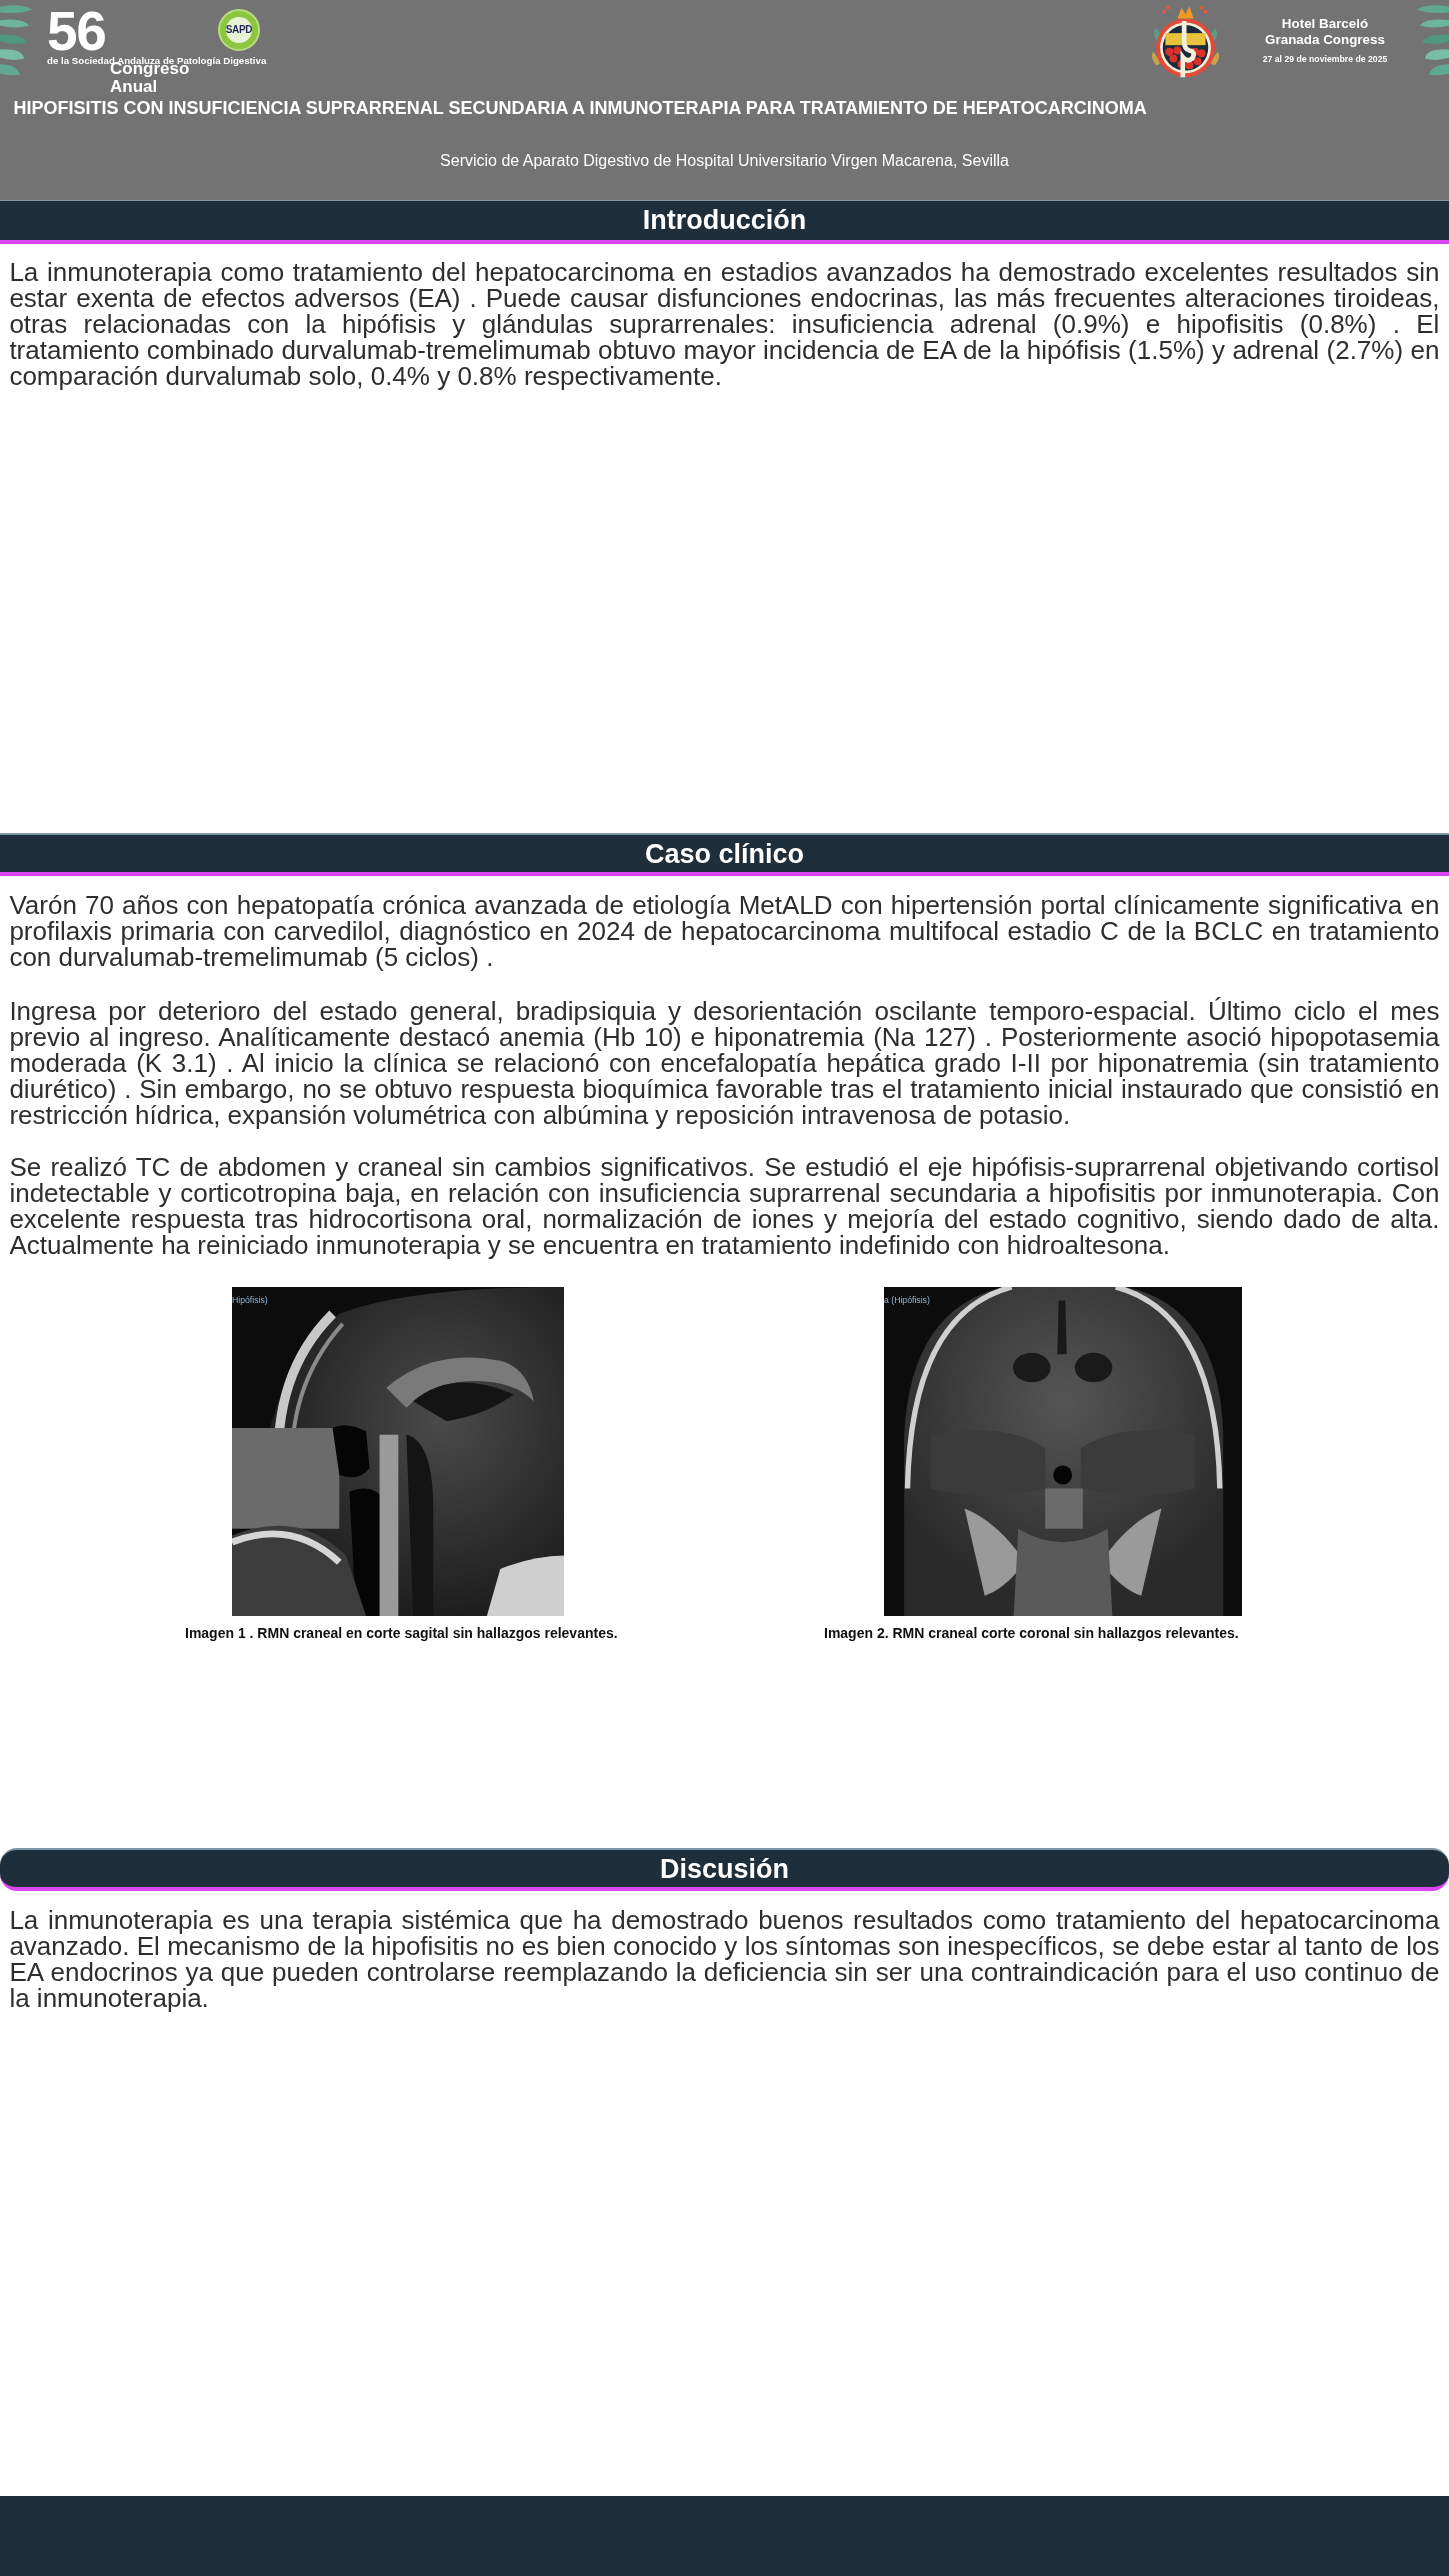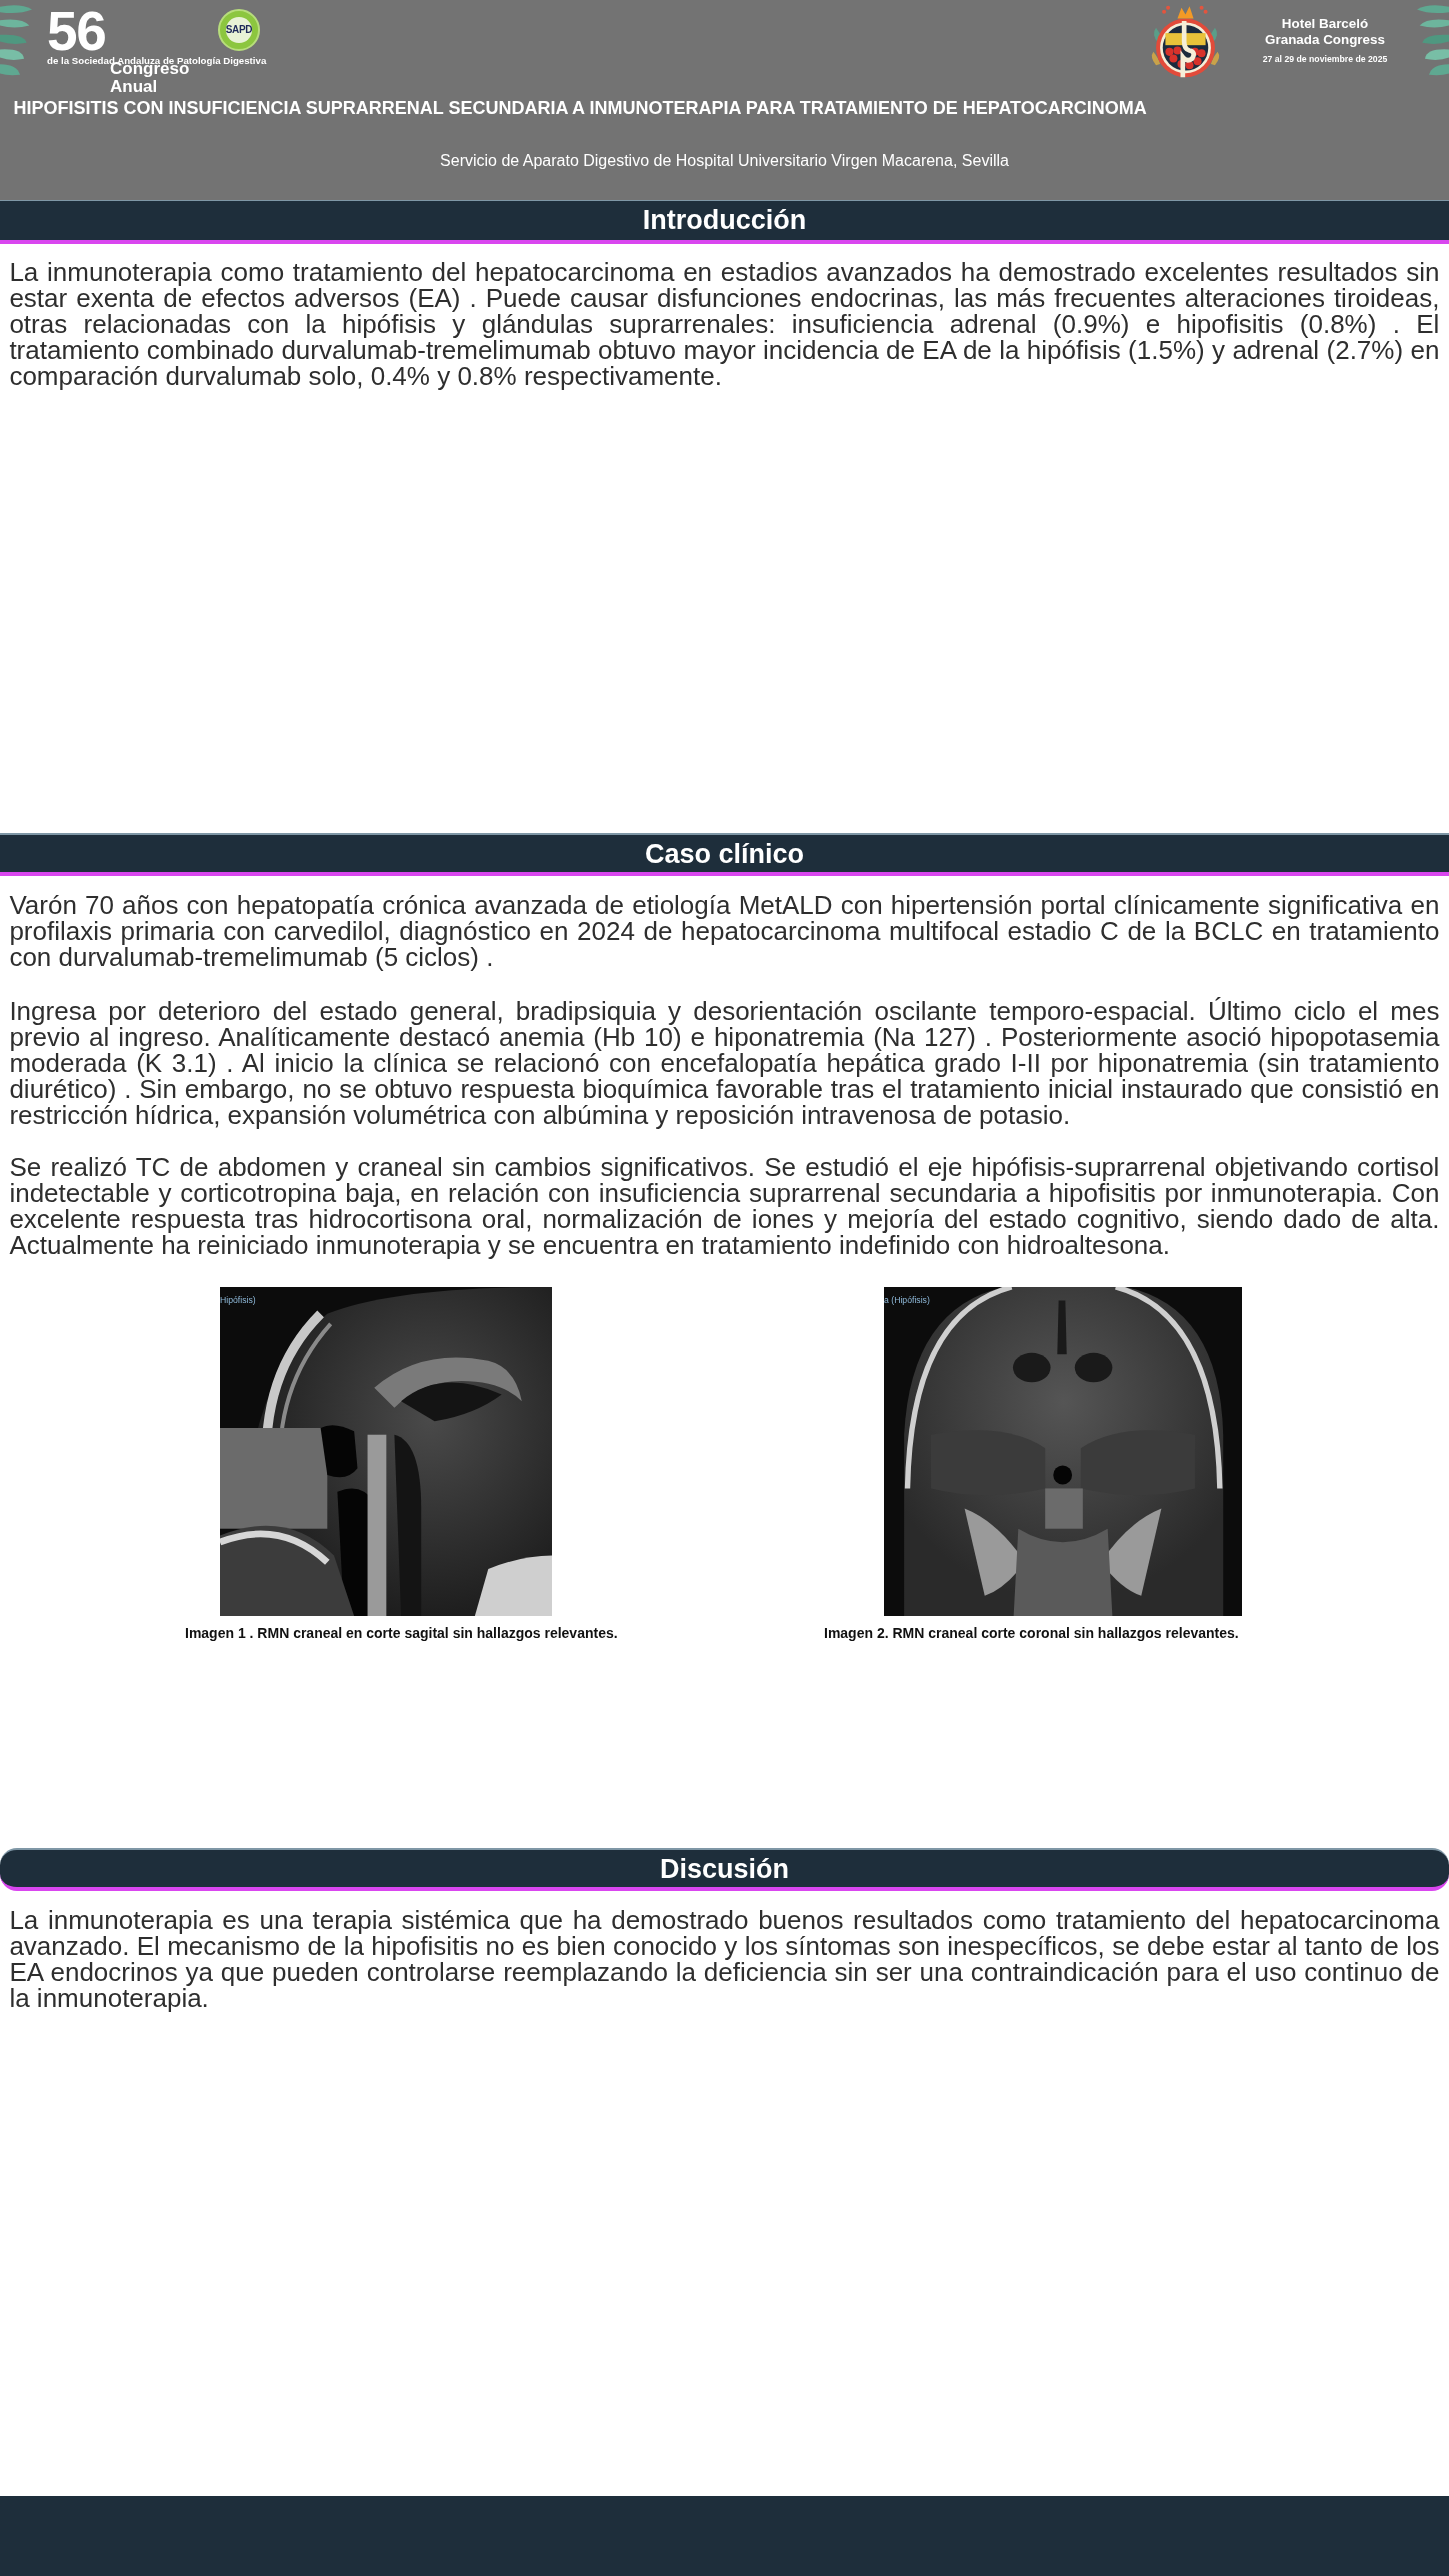--- a/index.html
+++ b/index.html
@@ -37,21 +37,21 @@
     .bar-disc { top: 1848px; border-radius: 17px; }
 
     .para { position: absolute; left: 9.4px; width: 1430px; font-size: 26px; line-height: 26px; text-align: justify; color: #2e2e2e; }
     .p-intro { top: 259px; }
     .p-caso1 { top: 892px; }
     .p-caso2 { top: 998px; }
     .p-caso3 { top: 1154px; }
     .p-disc { top: 1907px; }
 
     .figure { position: absolute; }
-    .fig1 { left: 220px; top: 1287px; width: 332px; height: 329px; }
+    .fig1 { left: 232px; top: 1287px; width: 332px; height: 329px; }
     .fig2 { left: 884px; top: 1287px; width: 358px; height: 329px; }
     .mri { position: absolute; left: 0; top: 0; width: 100%; height: 100%; background: #0d0d0d; overflow: hidden; }
     .mri-label { position: absolute; top: 8px; font-size: 8.7px; color: #8fb9d9; }
     .fig1 .mri-label { left: 0; }
     .fig2 .mri-label { left: 0; }
 
     .caption { position: absolute; font-size: 14px; font-weight: bold; color: #111; white-space: nowrap; }
     .cap1 { left: 137px; top: 1625px; padding-left: 48px; }
     .cap2 { left: 824px; top: 1625px; }
 

